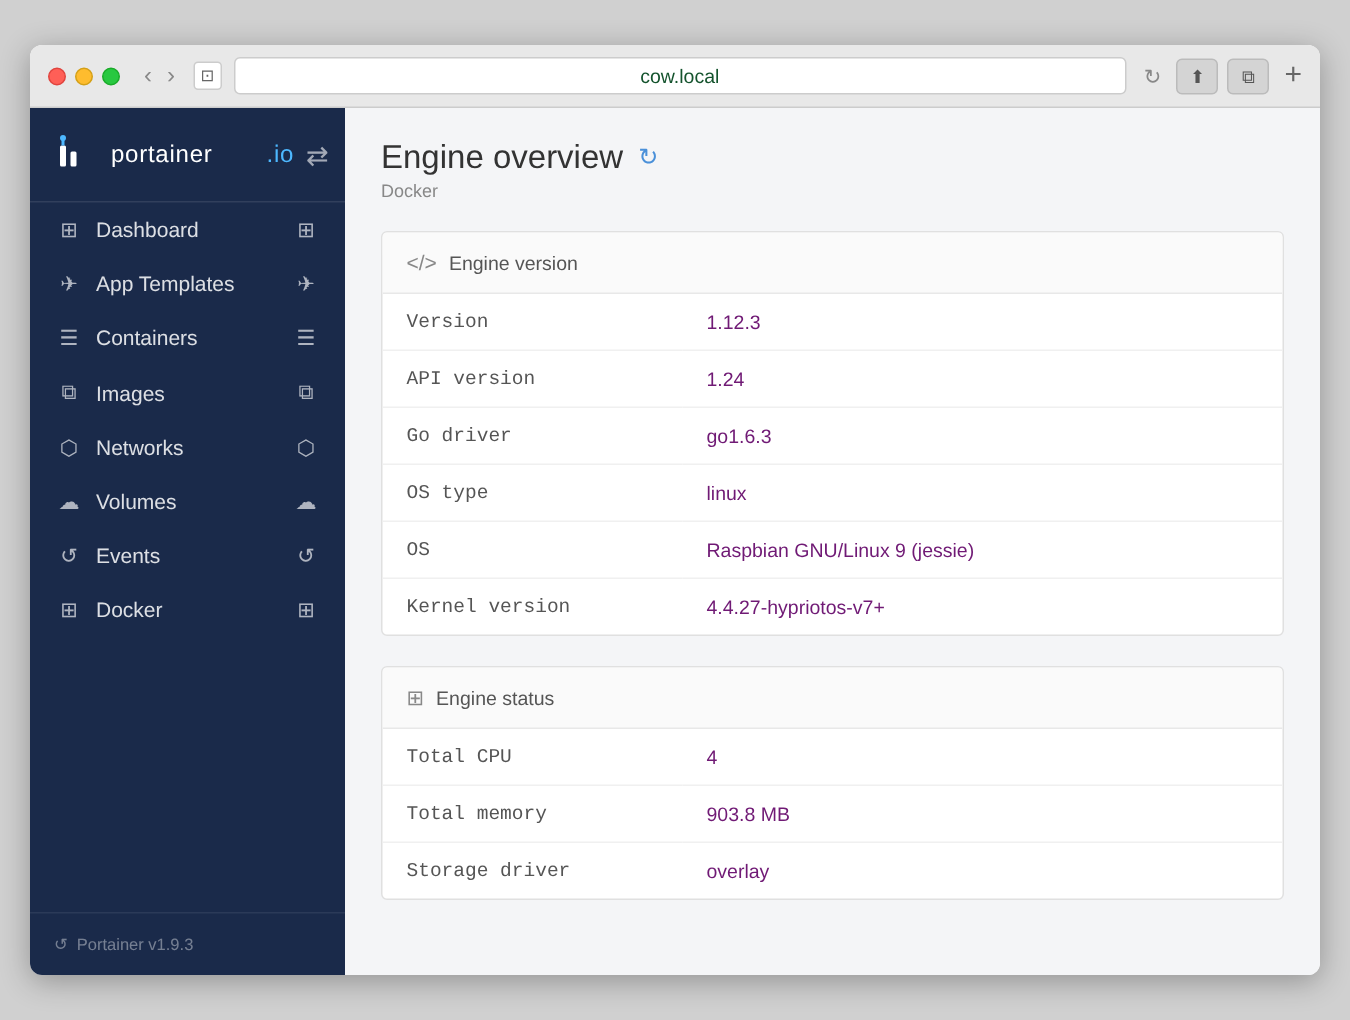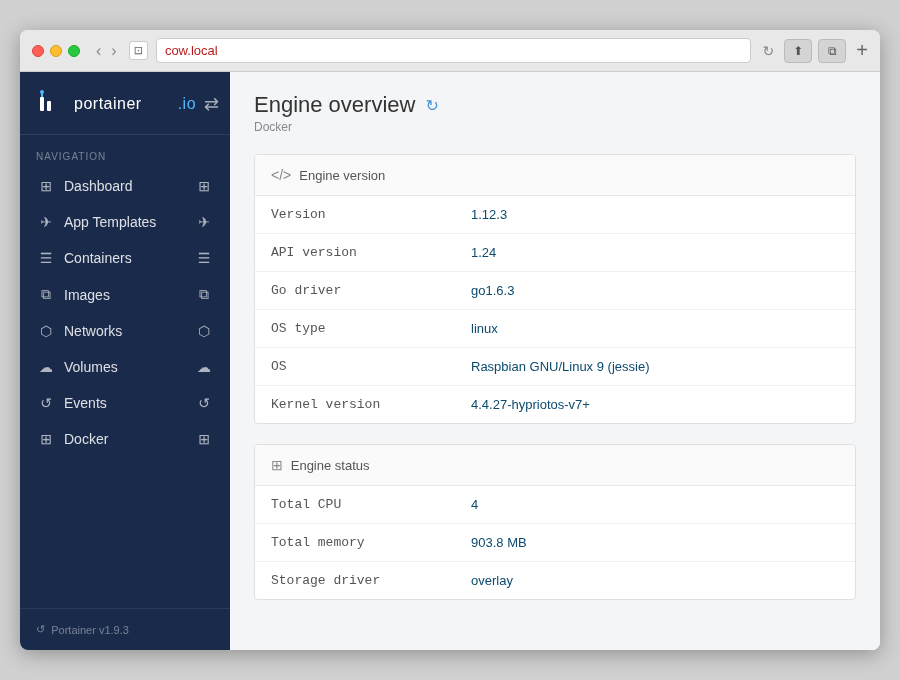--- a/index.html
+++ b/index.html
@@ -85,21 +85,22 @@
       color: #666;
     }
 
     .address-bar {
       flex: 1;
       background: #fff;
       border: 1px solid #ccc;
       border-radius: 4px;
       padding: 4px 8px;
       font-size: 13px;
-      color: #b91c1c;
+      color: #14532d;
+      text-align: center;
     }
 
     .browser-actions {
       display: flex;
       gap: 6px;
       align-items: center;
     }
 
     .browser-action-btn {
       background: #d4d4d4;
@@ -301,21 +302,21 @@
     }
 
     .info-table td:first-child {
       color: #555;
       font-weight: 500;
       width: 200px;
       font-family: Liberation Mono, monospace;
     }
 
     .info-table td:last-child {
-      color: #0c4a6e;
+      color: #701a75;
     }
   </style>
 </head>
 <body>
 
 <div class="browser-window">
 
   <div class="browser-chrome">
     <div class="traffic-lights">
       <div class="traffic-light tl-red"></div>
@@ -349,21 +350,20 @@
             <line x1="6" y1="8" x2="6" y2="4" stroke="#4db8ff" stroke-width="2"></line>
             <circle cx="6" cy="3" r="2" fill="#4db8ff"></circle>
           </svg>
         </div>
         <div class="logo-text">
           portainer<span>.io</span>
         </div>
         <div class="sidebar-switch">⇄</div>
       </div>
 
-      <div class="nav-section-label">NAVIGATION</div>
 
       <div class="nav-items">
         <div class="nav-item">
           <div class="nav-item-left">
             <span class="nav-icon">⊞</span>
             <span>Dashboard</span>
           </div>
           <span class="nav-icon">⊞</span>
         </div>
         <div class="nav-item">

